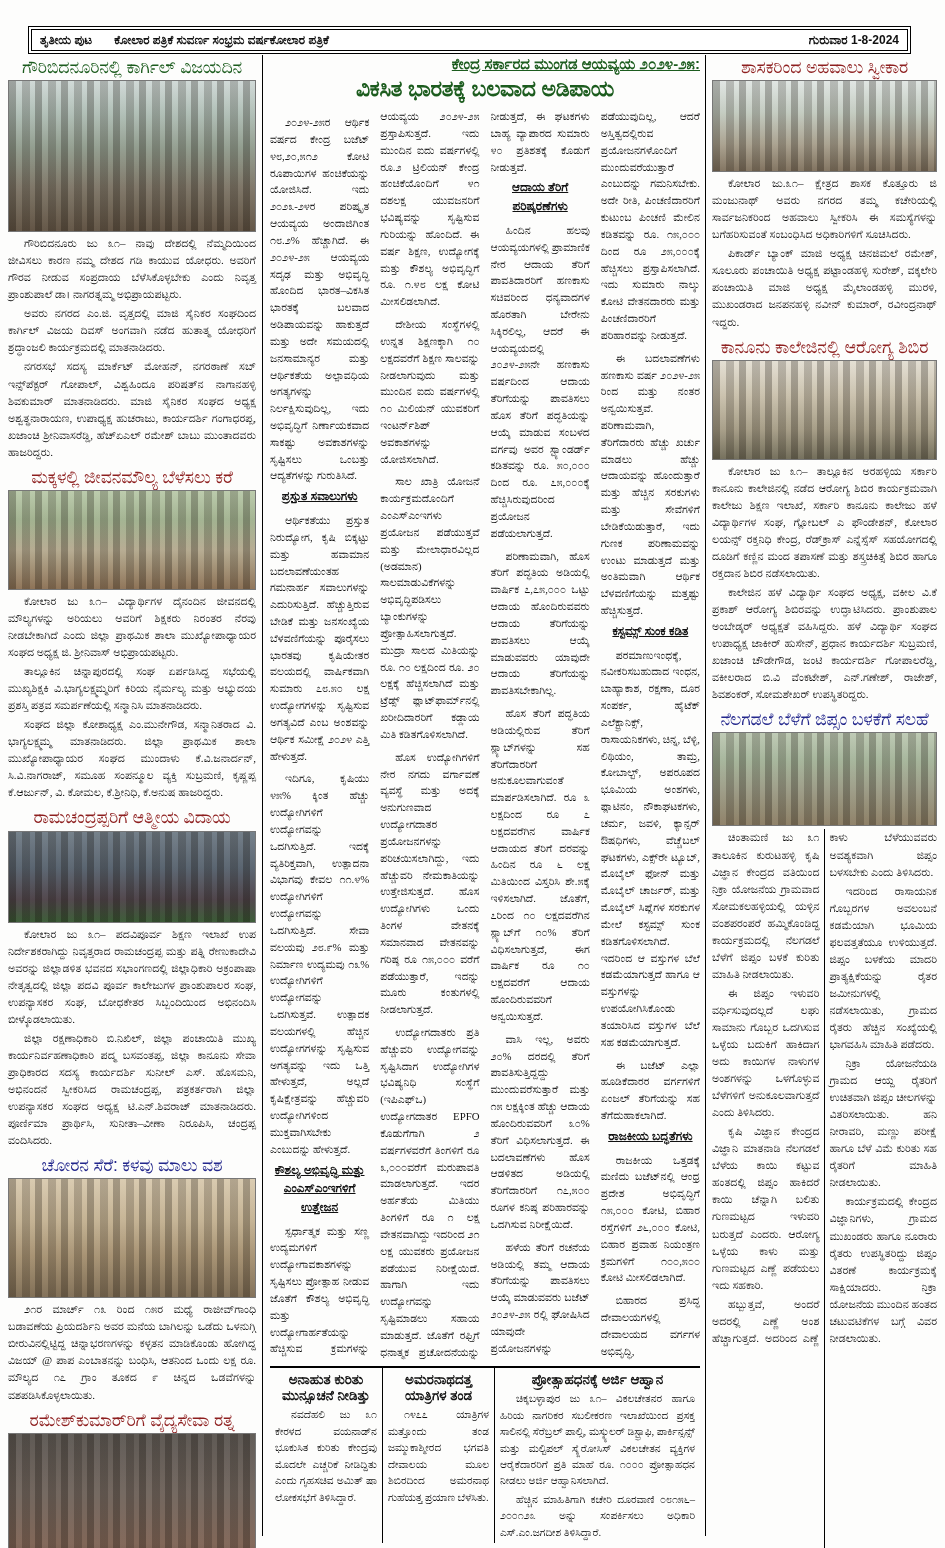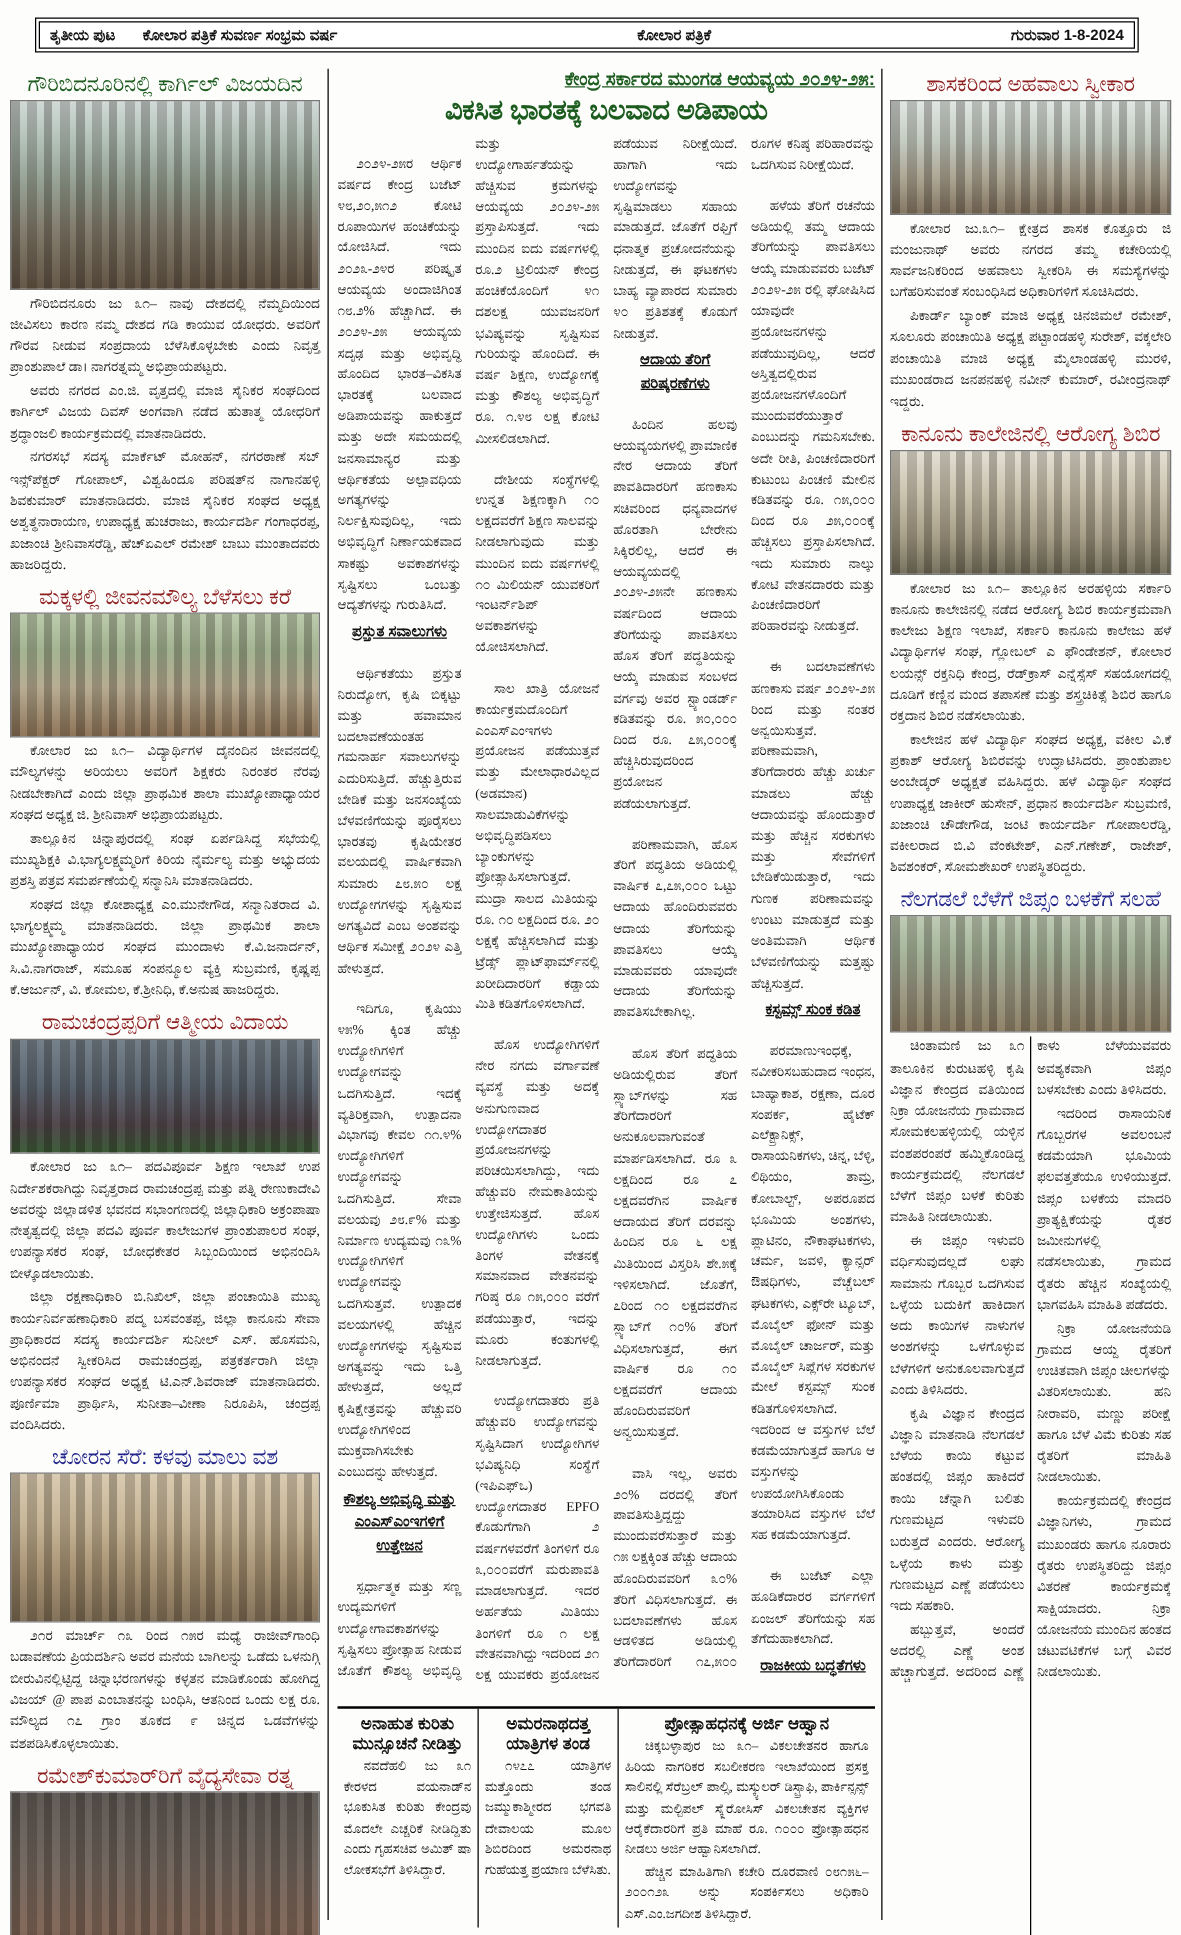--- a/index.html
+++ b/index.html
@@ -1,23 +1,23 @@
 <!DOCTYPE html>
 <html><head>
 <meta charset="utf-8">
 <style>
   html,body{margin:0;padding:0;background:#e9e9e9;}
   .page{position:relative;width:945px;height:1548px;background:#fdfdfc;margin:0 auto;
         font-family:"Liberation Serif","DejaVu Serif",serif;color:#111;overflow:hidden;}
   
-  .masthead{position:absolute;left:28px;top:14px;width:877px;border:1.5px solid #000;padding:2px;background:#fff;}
+  .masthead{position:absolute;left:28px;top:26px;width:877px;border:1.5px solid #000;padding:2px;background:#fff;}
   .masthead-inner{border:1px solid #000;display:flex;align-items:center;height:20px;padding:0 8px;
         font-family:"Liberation Sans","DejaVu Sans",sans-serif;font-weight:bold;font-size:12px;}
   .m-left{display:flex;gap:22px;white-space:nowrap;}
-  .m-center{flex:1;text-align:center;white-space:nowrap;}
+  .m-center{flex:1;text-align:left;white-space:nowrap;}
   .m-right{white-space:nowrap;}
   
   .vrule{position:absolute;top:55px;bottom:12px;width:1px;background:#000;}
   .vr1{left:262px;} .vr2{left:705px;}
   
   .col-left{position:absolute;left:8px;top:55px;width:248px;}
   .col-mid{position:absolute;left:270px;top:55px;width:430px;}
   .col-right{position:absolute;left:712px;top:55px;width:225px;}
   
   .hl{margin:2px 0 3px 0;font-weight:normal;font-size:17.5px;line-height:1.15;text-align:center;
@@ -37,21 +37,21 @@
   .p8{height:94px;background:linear-gradient(180deg,#bcc8b2 0%,#a3b398 30%,#9b9b85 60%,#8a7c62 100%);}
   .body{font-size:11px;line-height:1.55;text-align:justify;}
   .body p{margin:0 0 2px 0;text-indent:16px;}
   article{margin-bottom:6px;}
   
   .kicker{color:#1c5c1e;font-weight:bold;font-size:15px;text-align:right;text-decoration:underline;
           font-family:"Liberation Sans","DejaVu Sans",sans-serif;margin:0 0 4px 0;}
   .headline{color:#1c5c1e;font-weight:bold;font-size:22px;text-align:center;margin:0 0 8px 0;line-height:1.05;
           font-family:"Liberation Sans","DejaVu Sans",sans-serif;letter-spacing:-0.3px;}
   .flow{height:1254px;overflow:hidden;column-count:4;column-gap:11px;font-size:10.8px;line-height:1.56;text-align:justify;}
-  .flow .blk{margin:16px 0 2px 0;text-indent:15px;}
+  .flow .blk{margin:6px 0 2px 0;text-indent:15px;}
   .flow .subhead{font-weight:bold;text-align:center;text-decoration:underline;text-indent:0;margin:3px 0;
           font-family:"Liberation Sans","DejaVu Sans",sans-serif;font-size:12px;}
   
   .bottom-strip{border-top:2px solid #000;margin-top:4px;display:flex;}
   .mini{padding:4px 5px 0 5px;box-sizing:border-box;}
   .mini+.mini{border-left:1px solid #000;}
   .mini-a{width:112px;} .mini-b{width:112px;} .mini-c{flex:1;}
   .mini h3{margin:0 0 3px 0;font-size:13.5px;text-align:center;line-height:1.2;
           font-family:"Liberation Sans","DejaVu Sans",sans-serif;}
   .mini .body{font-size:10.6px;}

